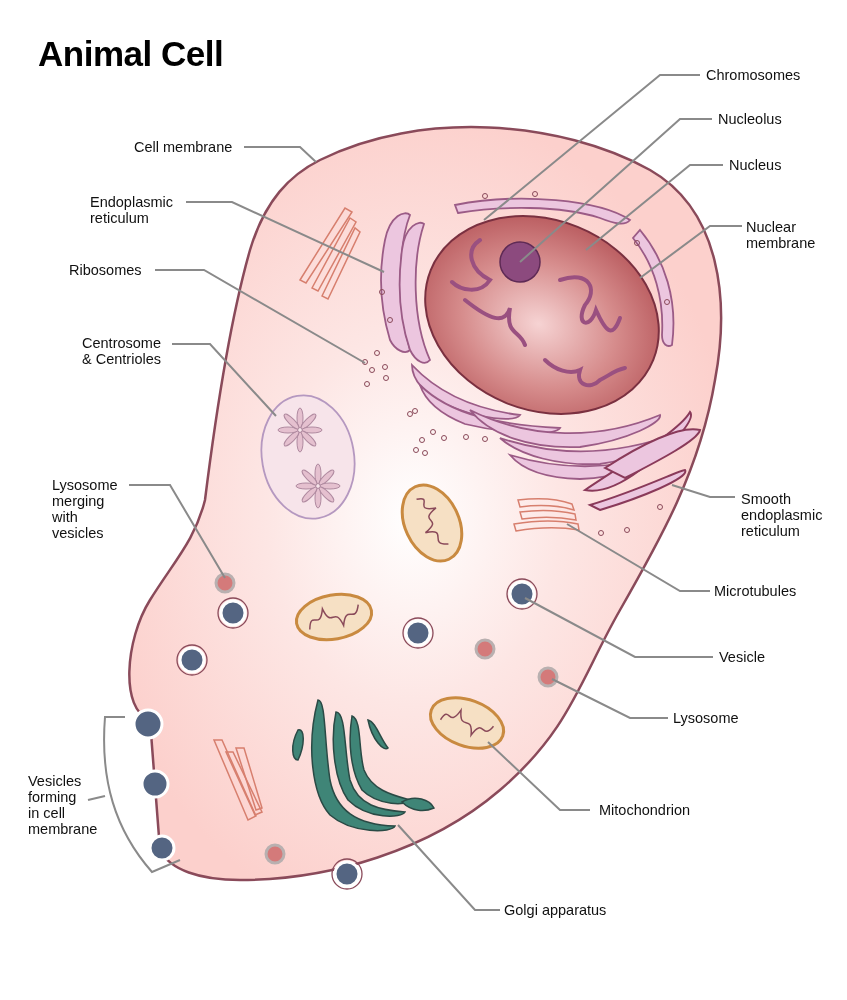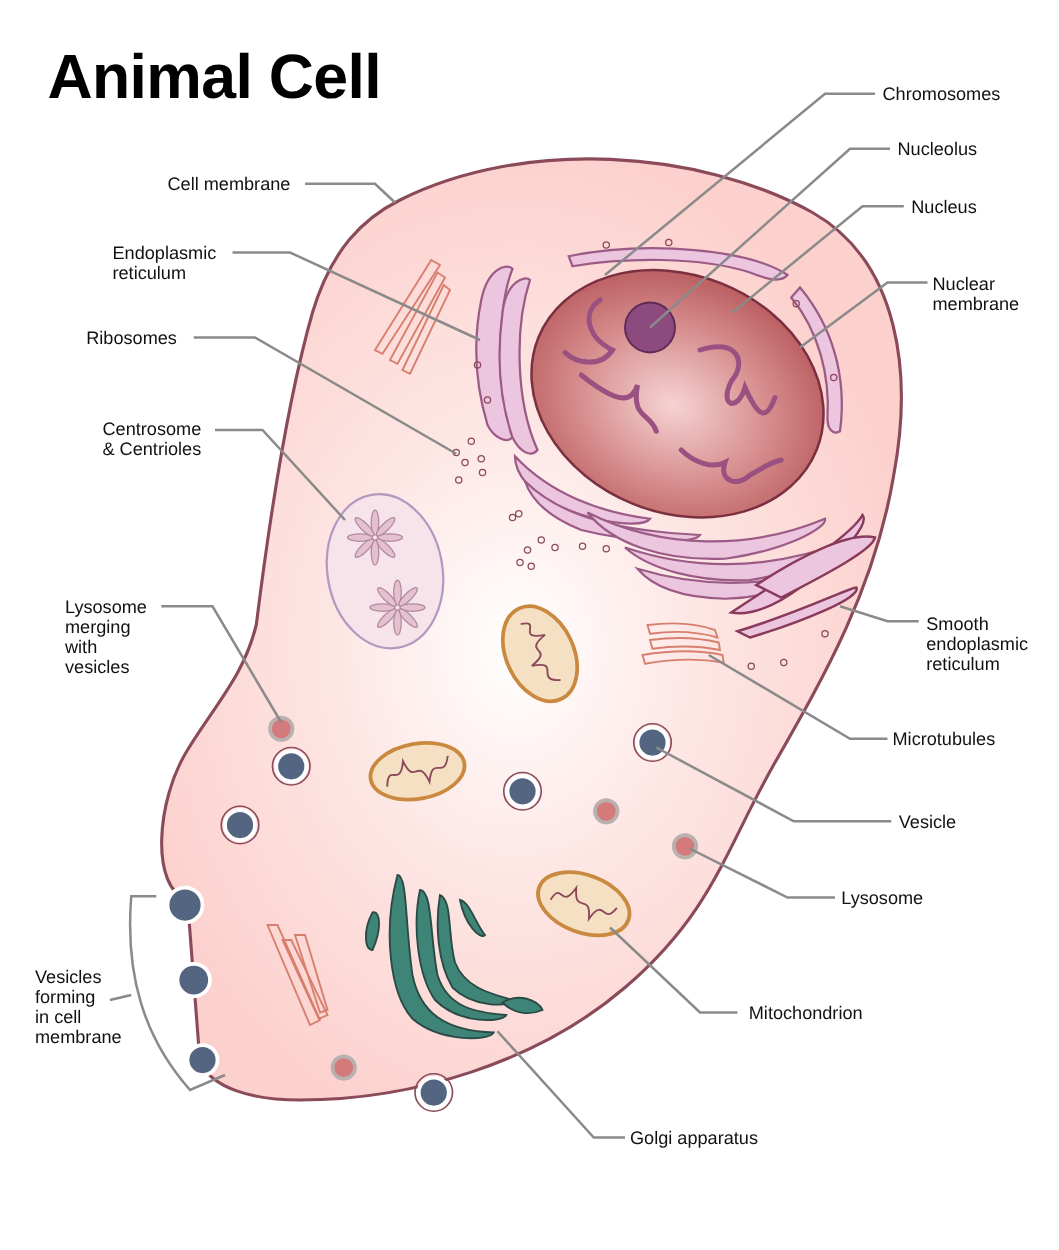--- a/index.html
+++ b/index.html
@@ -1,17 +1,17 @@
 <!DOCTYPE html>
 <html><head>
 <meta charset="utf-8">
 <style>
   html, body { margin:0; padding:0; background:#ffffff; }
   body { width:847px; height:1000px; position:relative; overflow:hidden; font-family:"Liberation Sans", sans-serif; }
-  #title { position:absolute; left:38px; top:36px; font-size:50px; font-weight:bold; color:#000; letter-spacing:-0.5px; line-height:1; }
+  #title { position:absolute; left:38px; top:36px; font-size:35px; font-weight:bold; color:#000; letter-spacing:-0.5px; line-height:1; }
   svg#diagram { position:absolute; left:0; top:0; }
   .lbl { font-family:"Liberation Sans", sans-serif; font-size:14.5px; fill:#111; }
   .leader { fill:none; stroke:#8a8a8a; stroke-width:2; }
 </style>
 </head>
 <body>
 
 <div id="title">Animal Cell</div>
 
 <svg id="diagram" width="847" height="1000" viewBox="0 0 847 1000">

